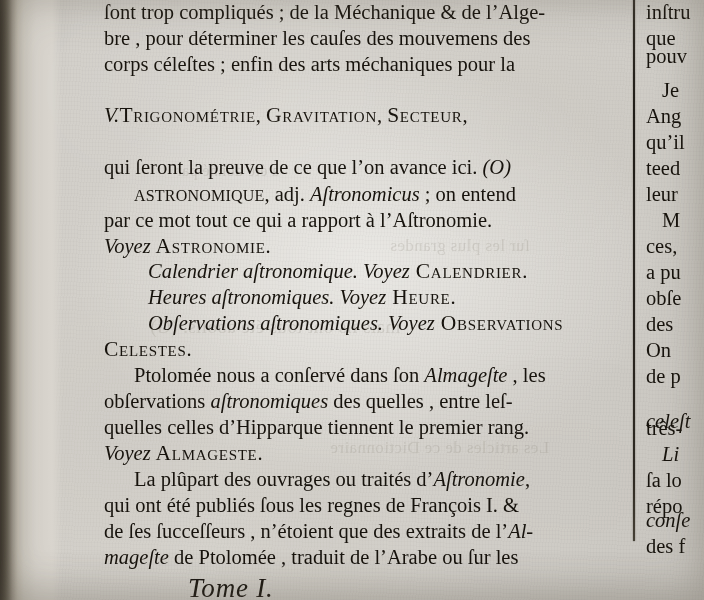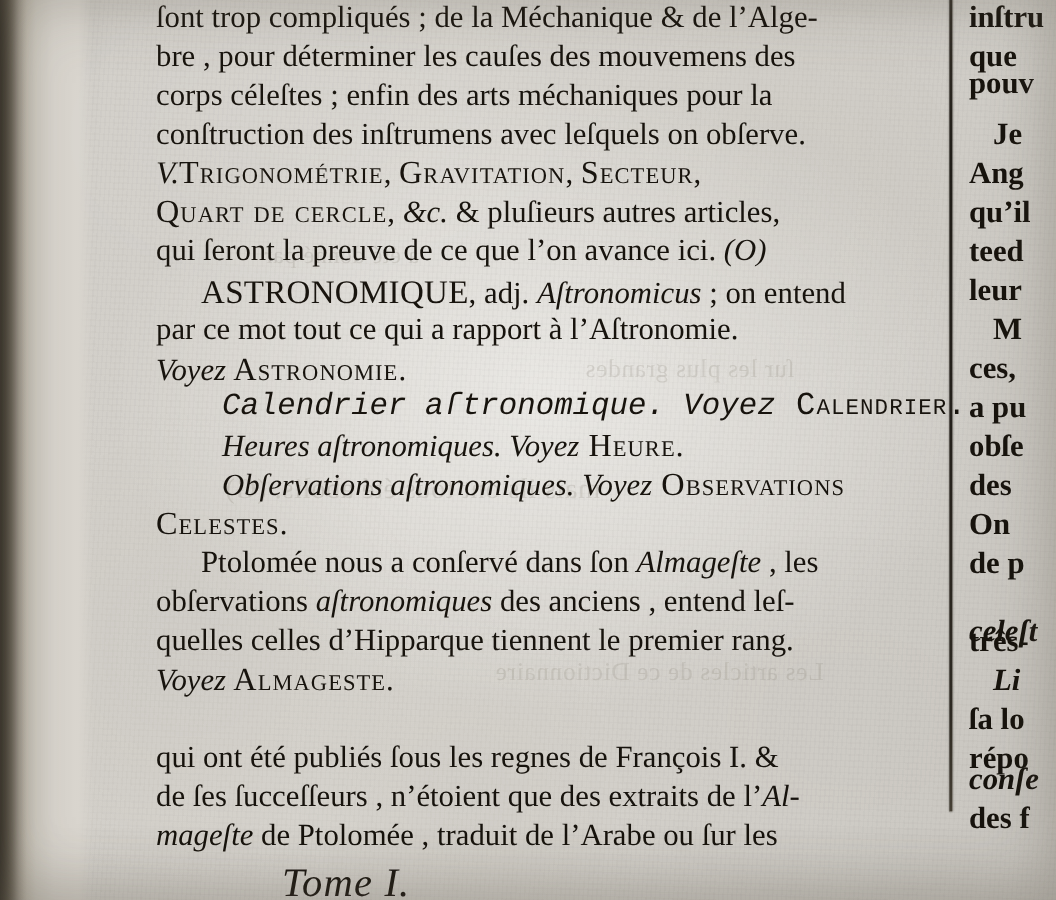--- a/index.html
+++ b/index.html
@@ -57,30 +57,29 @@
   }
   .ln{
     position:absolute;left:0;white-space:nowrap;
     font-size:20.5px;line-height:1;
     text-rendering:optimizeLegibility;
   }
   .it{font-style:italic;}
   .sc{
     font-variant:small-caps;font-size:21.5px;letter-spacing:.7px;margin-top:20px;
   }
-  .scbig{font-size:22px;letter-spacing:.6px;}
+  .scbig{font-size:16px;letter-spacing:.6px;}
   .ind{padding-left:30px;}
   .ind2{padding-left:44px;}
   .tome{padding-left:84px;font-style:italic;font-size:27px;letter-spacing:.8px;}
 
   
   #col-right{
     position:absolute;left:646px;top:0;width:58px;height:600px;overflow:hidden;
     color:#17130d;
-    font-weight:bold;
   }
   #col-right .ln{font-size:20.5px;}
   .rind{padding-left:16px;}
 
   
   #inkmod{
     position:absolute;inset:0;pointer-events:none;mix-blend-mode:overlay;opacity:.25;
     background:
       radial-gradient(ellipse 300px 180px at 30% 15%, rgba(255,255,255,.30), rgba(0,0,0,0) 70%),
       radial-gradient(ellipse 260px 200px at 80% 80%, rgba(0,0,0,.14), rgba(0,0,0,0) 70%);
@@ -109,80 +108,77 @@
     </div>
 
     <div class="ln" style="top:28px;">
       <span>bre , pour déterminer les cauſes des mouvemens des</span>
     </div>
 
     <div class="ln" style="top:54px;">
       <span>corps céleſtes ; enfin des arts méchaniques pour la</span>
     </div>
 
-    <div class="ln" style="top:80px;">
-      <span>conſtruction des inſtrumens avec leſquels on obſerve.</span>
-    </div>
 
     <div class="ln" style="top:105px;">
       <span class="it" style="font-size:21px;">V.</span><span class="sc">Trigonométrie</span><span>, </span><span class="sc">Gravitation</span><span>, </span><span class="sc">Secteur</span><span>,</span>
     </div>
 
-    <div class="ln" style="top:131px;">
-      <span class="sc">Quart de cercle</span><span>, </span><span class="it">&amp;c.</span><span> &amp; pluſieurs autres articles,</span>
-    </div>
 
     <div class="ln" style="top:157px;">
       <span>qui ſeront la preuve de ce que l’on avance ici. </span><span class="it">(O)</span>
     </div>
 
     <div class="ln ind" style="top:184px;">
       <span class="scbig" style="font-variant:normal;letter-spacing:.2px;">ASTRONOMIQUE</span><span>, adj. </span><span class="it">Aſtronomicus</span><span> ; on entend</span>
     </div>
 
     <div class="ln" style="top:210px;">
       <span>par ce mot tout ce qui a rapport à l’Aſtronomie.</span>
     </div>
 
     <div class="ln" style="top:236px;">
       <span class="it">Voyez</span><span class="sc"> Astronomie</span><span>.</span>
     </div>
 
-    <div class="ln ind2" style="top:261px;font-family:Liberation Mono, monospace;">
+    <div class="ln ind2" style="top:261px;">
       <span class="it">Calendrier aſtronomique.</span><span class="it"> Voyez</span><span class="sc"> Calendrier</span><span>.</span>
     </div>
 
     <div class="ln ind2" style="top:287px;">
       <span class="it">Heures aſtronomiques.</span><span class="it"> Voyez</span><span class="sc"> Heure</span><span>.</span>
     </div>
 
     <div class="ln ind2" style="top:313px;">
       <span class="it">Obſervations aſtronomiques.</span><span class="it"> Voyez</span><span class="sc"> Observations</span>
     </div>
 
     <div class="ln" style="top:339px;">
       <span class="sc">Celestes</span><span>.</span>
     </div>
 
     <div class="ln ind" style="top:365px;">
       <span>Ptolomée nous a conſervé dans ſon </span><span class="it">Almageſte</span><span> , les</span>
     </div>
 
     <div class="ln" style="top:391px;">
-      <span>obſervations </span><span class="it">aſtronomiques</span><span> des anciens , entend leſ-</span>
+      <span>obſervations </span><span class="it">aſtronomiques</span><span> des quelles , entre leſ-</span>
     </div>
 
     <div class="ln" style="top:417px;">
       <span>quelles celles d’Hipparque tiennent le premier rang.</span>
     </div>
 
     <div class="ln" style="top:443px;">
       <span class="it">Voyez</span><span class="sc"> Almageste</span><span>.</span>
     </div>
 
+    <div class="ln ind" style="top:469px;">
+      <span>La plûpart des ouvrages ou traités d’</span><span class="it">Aſtronomie</span><span>,</span>
+    </div>
 
     <div class="ln" style="top:495px;">
       <span>qui ont été publiés ſous les regnes de François I. &amp;</span>
     </div>
 
     <div class="ln" style="top:521px;">
       <span>de ſes ſucceſſeurs , n’étoient que des extraits de l’</span><span class="it">Al-</span>
     </div>
 
     <div class="ln" style="top:547px;">

